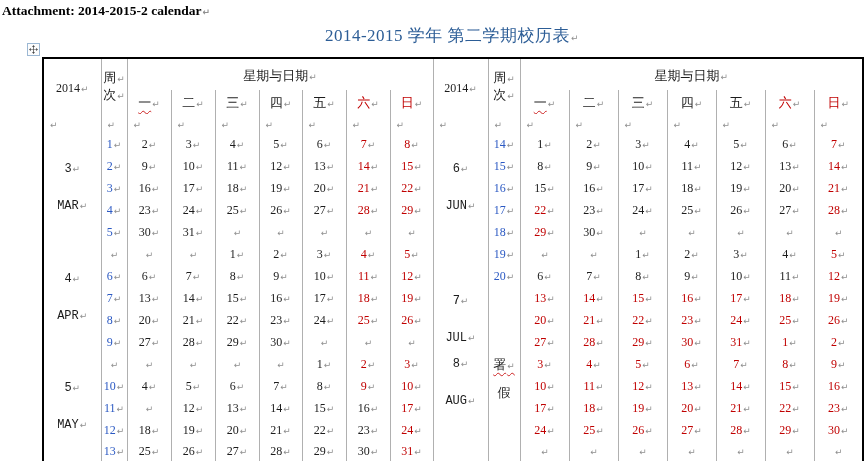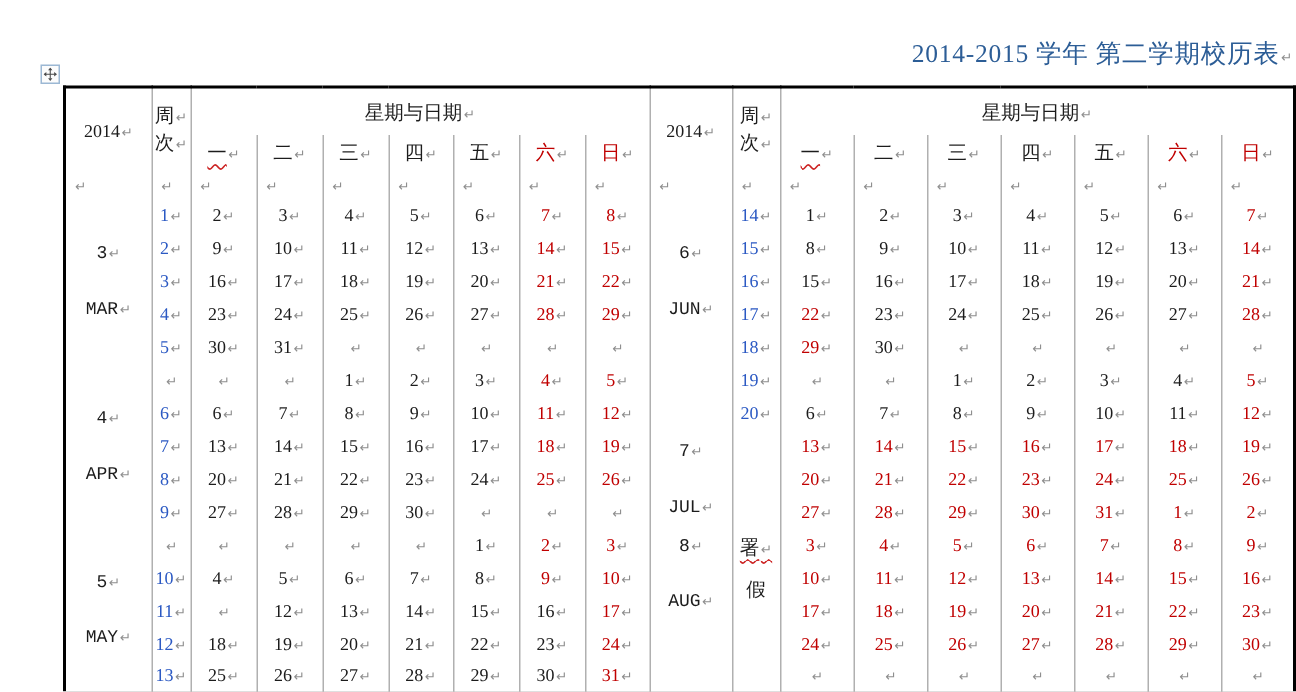--- a/index.html
+++ b/index.html
@@ -1,19 +1,19 @@
 <!DOCTYPE html>
 <html><head>
 <meta charset="utf-8">
 <style>
   html,body{margin:0;padding:0;background:#ffffff;}
   .page{position:relative;width:864px;height:461px;background:#fff;overflow:hidden;
         font-family:"Liberation Serif","DejaVu Serif",serif;}
   .attachment-line{position:absolute;left:2px;top:3px;font-size:13.5px;font-weight:bold;color:#000;}
-  .doc-title{position:absolute;left:42px;top:24px;width:820px;text-align:right;
+  .doc-title{position:absolute;left:42px;top:24px;width:820px;text-align:center;
              font-size:17px;color:#2c5d96;letter-spacing:0.5px;}
   .pil{font-family:"DejaVu Sans",sans-serif;font-size:9px;color:#8f8f8f;margin-left:1px;vertical-align:baseline;}
   .move-handle{position:absolute;left:27px;top:43px;width:13px;height:13px;box-sizing:border-box;
                border:1px solid #9cb8d4;background:#fcfcfc;display:flex;align-items:center;justify-content:center;}
   table#calendar-table{position:absolute;left:42px;top:57px;border-collapse:collapse;table-layout:fixed;
         border:2px solid #000;border-bottom:3px solid #000;}
   #calendar-table td{border-left:1px solid #b0b0b0;padding:0;margin:0;text-align:center;
         vertical-align:middle;overflow:hidden;}
   tr.row-a{height:32px;} tr.row-b{height:24px;} tr.row-spacer{height:14px;} tr.row-data{height:22px;}
   .c-month-l{width:58px;} .c-week-l{width:26px;} .c-day-l{width:44px;} .c-day-l2{width:43px;}
@@ -30,20 +30,21 @@
   td[data-month="7"] .stack{transform:translateY(22px);}
   td[data-month="8"] .stack{transform:translateY(-24px);}
   .vacation-cell .stack{display:flex;flex-direction:column;align-items:center;gap:13px;
         transform:translateY(6px);font-size:14px;}
 </style>
 </head>
 <body>
 
 <div class="page">
 
+  <div class="attachment-line"><span>Attachment: 2014-2015-2 calendar</span><span class="pil">↵</span></div>
 
   <div class="doc-title"><span>2014-2015 学年  第二学期校历表</span><span class="pil">↵</span></div>
 
   <div class="move-handle">
     <svg width="9" height="9" viewBox="0 0 10 10">
       <path d="M5 0 L6.6 2.1 H3.4 Z M5 10 L3.4 7.9 H6.6 Z M0 5 L2.1 3.4 V6.6 Z M10 5 L7.9 6.6 V3.4 Z" fill="#4a4a4a"></path>
       <path d="M4.6 1.8h0.8v6.4h-0.8z M1.8 4.6h6.4v0.8H1.8z" fill="#4a4a4a"></path>
     </svg>
   </div>
 

